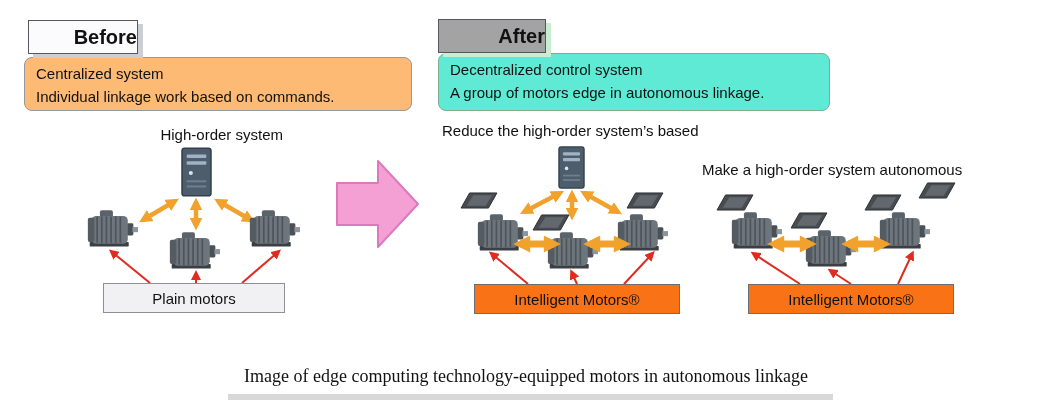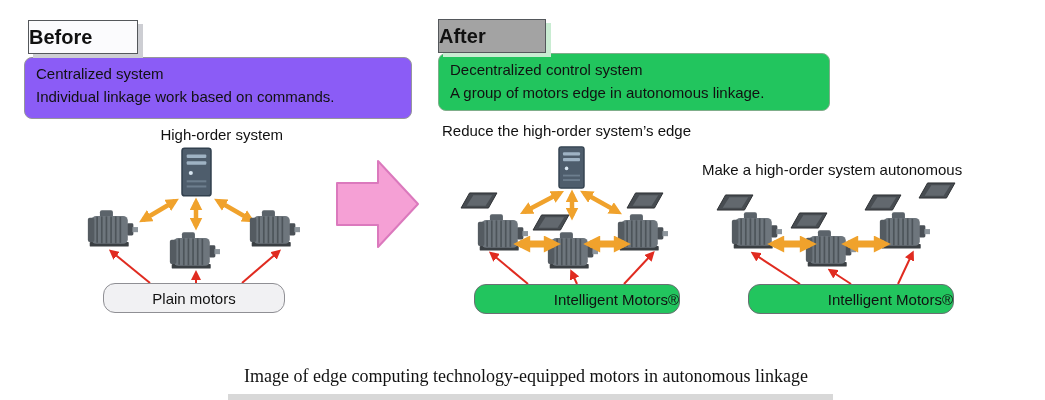--- a/index.html
+++ b/index.html
@@ -9,21 +9,21 @@
     background:#ffffff;
     font-family:"Liberation Sans","DejaVu Sans",sans-serif;
     color:#111;
     overflow:hidden;
   }
   .stage { position:absolute; inset:0; }
   .gfx { position:absolute; left:0; top:0; }
   .abs { position:absolute; }
 
   .title-box {
-    display:flex; align-items:center; justify-content:flex-start;
+    display:flex; align-items:center; justify-content:flex-end;
     font-weight:bold; font-size:20px;
     border:1.5px solid #54575b;
     z-index:3;
   }
   .before-title {
     left:28px; top:20px; width:110px; height:34px;
     background:#fbfbfd;
     box-shadow:5px 4px 0 #cdced3;
   }
   .after-title {
@@ -32,42 +32,42 @@
     box-shadow:5px 4px 0 #c9ecd2;
   }
 
   .desc-box {
     border-radius:8px;
     font-size:15px; line-height:1.5;
     padding:5px 11px;
     z-index:2;
   }
   .before-desc {
-    left:24px; top:57px; width:388px; height:62px;
-    background:#8b5cf6; border:1px solid #96969c;
+    left:24px; top:57px; width:388px; height:54px;
+    background:#fdba74; border:1px solid #96969c;
   }
   .after-desc {
     left:438px; top:53px; width:392px; height:58px;
-    background:#22c55e; border:1px solid #7fae8a;
+    background:#5eead4; border:1px solid #7fae8a;
   }
 
   .txt { font-size:15px; white-space:nowrap; }
   .sys-label { left:115px; top:126px; width:168px; text-align:right; }
   .reduce-label { left:442px; top:122px; }
   .make-label { left:702px; top:161px; }
 
   .label-box {
     display:flex; align-items:center; justify-content:center;
-    font-size:15px; border-radius:12px; z-index:2;
+    font-size:15px; border-radius:0; z-index:2;
   }
   .plain-motors {
     left:103px; top:283px; width:182px; height:30px;
     background:#f1f1f3; border:1px solid #8f8f94;
   }
-  .im-box { background:#22c55e; border:1px solid #6b6f73;justify-content:flex-end; }
+  .im-box { background:#f97316; border:1px solid #6b6f73; }
   .im-box-1 { left:474px; top:284px; width:206px; height:30px; }
   .im-box-2 { left:748px; top:284px; width:206px; height:30px; }
 
   .caption {
     left:7px; right:0; top:366px; text-align:center;
     font-family:"Liberation Serif","DejaVu Serif",serif;
     font-size:18px;
   }
   .bottom-strip {
     left:228px; top:394px; width:605px; height:6px;
@@ -179,21 +179,21 @@
     <span>Plain motors</span>
   </div>
 
   <div class="abs title-box after-title">
     <span>After</span>
   </div>
   <div class="abs desc-box after-desc">
     <div>Decentralized control system</div>
     <div>A group of motors edge in autonomous linkage.</div>
   </div>
-  <div class="abs txt reduce-label">Reduce the high-order system’s edge</div>
+  <div class="abs txt reduce-label">Reduce the high-order system’s based</div>
   <div class="abs txt make-label">Make a high-order system autonomous</div>
   <div class="abs label-box im-box im-box-1">
     <span>Intelligent Motors®</span>
   </div>
   <div class="abs label-box im-box im-box-2">
     <span>Intelligent Motors®</span>
   </div>
 
   <div class="abs caption">Image of edge computing technology-equipped motors in autonomous linkage</div>
   <div class="abs bottom-strip"></div>

